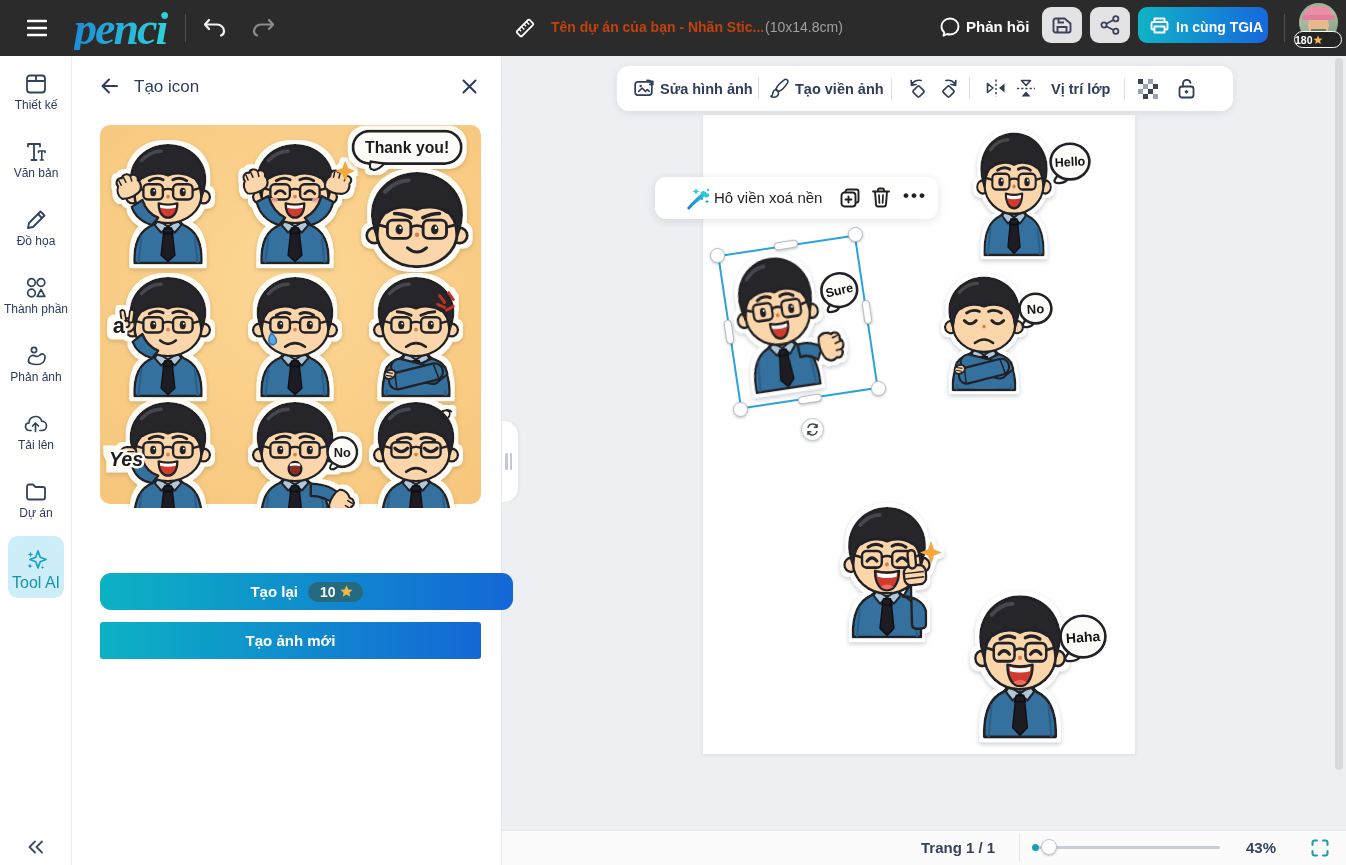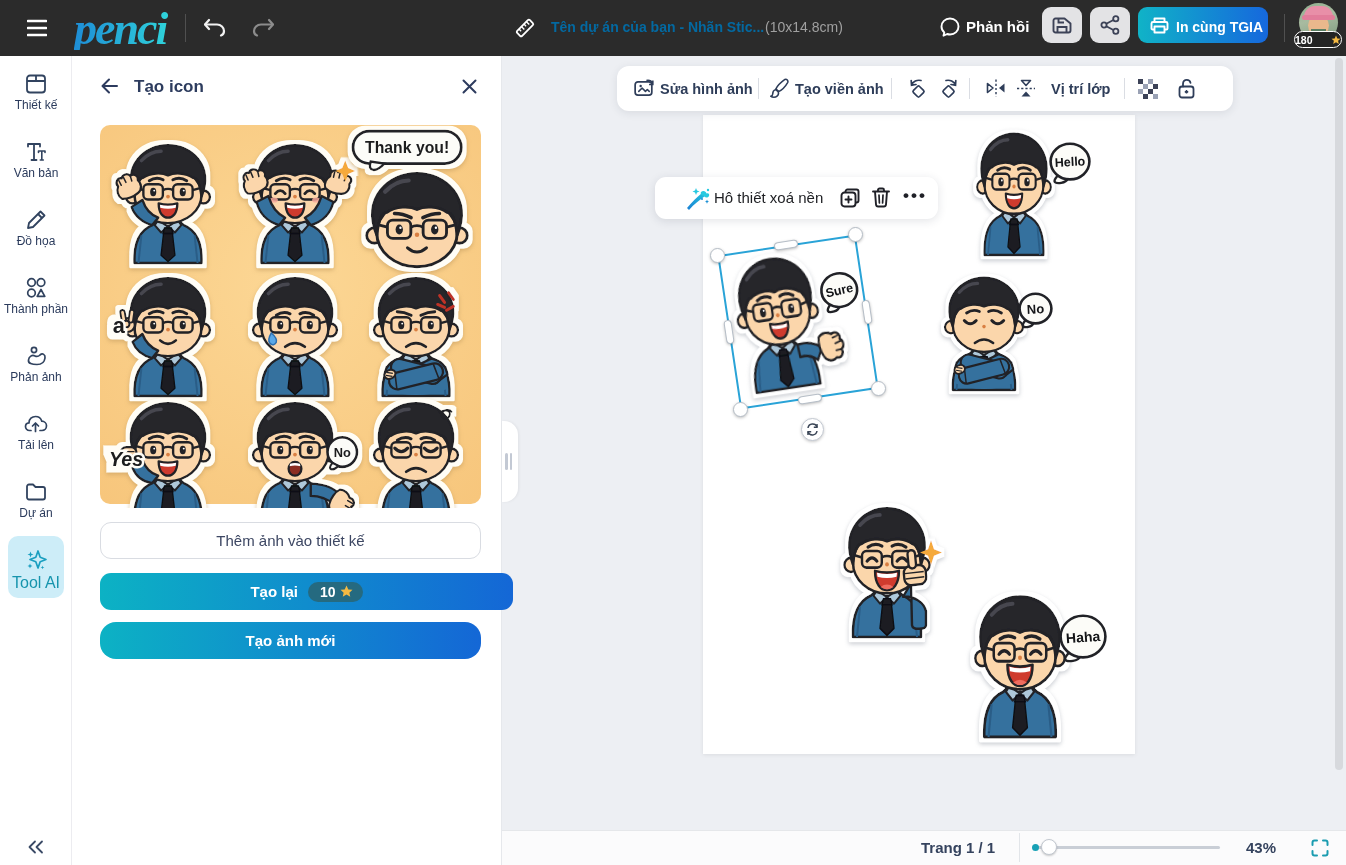--- a/index.html
+++ b/index.html
@@ -30,21 +30,21 @@
 <svg class="abs" style="left:252px;top:17px;width:22px;height:20px;" viewBox="0 0 22 20" fill="none">
       <path d="M17,3 L21,7.5 L17,12" stroke="#8c8c8c" stroke-width="2.2" stroke-linecap="round" stroke-linejoin="round" fill="none"></path>
       <path d="M20.5,7.5 H9 C5,7.5 2,10.5 2,14 C2,16.5 3.5,18 5,18.5" stroke="#8c8c8c" stroke-width="2.2" stroke-linecap="round" fill="none"></path>
     </svg>
 <svg class="abs" style="left:514px;top:17px;width:22px;height:22px;" viewBox="0 0 22 22" fill="none">
       <g transform="rotate(-45 11 11)">
         <rect x="2" y="7.5" width="18" height="7" rx="1.5" stroke="#fff" stroke-width="1.8"></rect>
         <path d="M6,7.5 V10.5 M9.5,7.5 V11.5 M13,7.5 V10.5 M16.5,7.5 V11.5" stroke="#fff" stroke-width="1.4"></path>
       </g>
     </svg>
-<div class="abs" style="left:551px;top:19px;font-size:14px;font-weight:600;color:#0369a1">Tên dự án của bạn - Nhãn Stic...</div>
+<div class="abs" style="left:551px;top:19px;font-size:14px;font-weight:600;color:#c2410c">Tên dự án của bạn - Nhãn Stic...</div>
 <div class="abs" style="left:765px;top:19px;font-size:14px;color:#a0a0a0">(10x14.8cm)</div>
 <svg class="abs" style="left:940px;top:17px;width:20px;height:20px;" viewBox="0 0 20 20" fill="none">
       <path d="M10,1.5 C5,1.5 1.5,5 1.5,9.5 C1.5,12 2.6,14 4.3,15.4 L3.5,18.7 L7.2,17 C8.1,17.3 9,17.5 10,17.5 C15,17.5 18.5,14 18.5,9.5 C18.5,5 15,1.5 10,1.5 Z" stroke="#fff" stroke-width="1.9" fill="none" stroke-linejoin="round"></path>
     </svg>
 <div class="abs" style="left:966px;top:18px;font-size:15px;font-weight:600;color:#fff">Phản hồi</div>
 <div class="abs" style="left:1042px;top:7px;width:40px;height:36px;background:#e3e3e5;border-radius:9px"></div>
 <svg class="abs" style="left:1052px;top:17px;width:20px;height:17px;" viewBox="0 0 20 17" fill="none">
       <path d="M1.5,3.5 C1.5,2.4 2.4,1.5 3.5,1.5 H12.5 L18.5,6.5 V13.5 C18.5,14.6 17.6,15.5 16.5,15.5 H3.5 C2.4,15.5 1.5,14.6 1.5,13.5 Z" stroke="#3c4257" stroke-width="1.9" fill="none" stroke-linejoin="round"></path>
       <path d="M5.5,15 V10 H14.5 V15 M6.5,1.8 V5.5 H12" stroke="#3c4257" stroke-width="1.9" fill="none"></path>
     </svg>
@@ -60,21 +60,21 @@
       <path d="M4.5,5 V1.5 H14.5 V5 M4.5,12.5 H2.5 C1.9,12.5 1.5,12 1.5,11.5 V6.5 C1.5,5.7 2.2,5 3,5 H16 C16.8,5 17.5,5.7 17.5,6.5 V11.5 C17.5,12 17.1,12.5 16.5,12.5 H14.5 M4.5,9.5 H14.5 V15.5 H4.5 Z" stroke="#fff" stroke-width="1.9" fill="none" stroke-linejoin="round"></path>
     </svg>
 <div class="abs" style="left:1176px;top:19px;font-size:14px;font-weight:700;color:#fff">In cùng TGIA</div>
 <div class="abs" style="left:1284px;top:14px;width:1px;height:28px;background:#505050"></div>
 <div class="abs" style="left:1299px;top:3px;width:39px;height:39px;border-radius:50%;overflow:hidden;background:linear-gradient(160deg,#8fae8f 0%,#a8bba0 40%,#7d997e 100%)">
 <div class="abs" style="left:9px;top:12px;width:21px;height:21px;border-radius:50%;background:#e9b88c"></div>
 <div class="abs" style="left:5px;top:3px;width:29px;height:14px;border-radius:14px 14px 4px 4px;background:#e88fa8"></div>
 <div class="abs" style="left:3px;top:12px;width:33px;height:5px;border-radius:3px;background:#e27d9b"></div>
 <div class="abs" style="left:12px;top:26px;width:15px;height:13px;background:#5a7f63"></div>
 </div>
-<div class="abs" style="left:1294px;top:31px;width:48px;height:17px;border-radius:9px;background:#242424;border:1.5px solid #ffffff;display:flex;align-items:center;justify-content:space-between;gap:0">
+<div class="abs" style="left:1294px;top:31px;width:48px;height:17px;border-radius:9px;background:#242424;border:1.5px solid #ffffff;display:flex;align-items:center;justify-content:flex-start;gap:0">
       <span style="font-size:10.5px;font-weight:700;color:#fff">180</span>
       <svg width="10" height="10" viewBox="0 0 10 10">
         <path d="M5,0.5 L6.3,3.4 L9.5,3.7 L7.1,5.8 L7.8,9 L5,7.3 L2.2,9 L2.9,5.8 L0.5,3.7 L3.7,3.4 Z" fill="#f4b942"></path>
       </svg>
     </div>
 <div class="abs" style="left:0;top:56px;width:72px;height:809px;background:#fff;border-right:1px solid #ececf0"></div>
 <svg class="abs" style="left:24px;top:72px;width:24px;height:24px;" viewBox="0 0 24 24" fill="none">
       <rect x="3" y="3.5" width="18" height="17" rx="3" stroke="#31435f" stroke-width="1.8"></rect>
       <path d="M3,9 H21 M12,3.5 V9" stroke="#31435f" stroke-width="1.8"></path>
     </svg>
@@ -118,21 +118,21 @@
       <path d="M18.5,17.5 L19,18.9 L20.4,19.4 L19,19.9 L18.5,21.3 L18,19.9 L16.6,19.4 L18,18.9 Z" fill="#1b9fc0"></path>
     </svg>
 <div class="lbl" style="left:0;top:574px;color:#1694ad;font-size:16px">Tool AI</div>
 <svg class="abs" style="left:28px;top:840px;width:16px;height:14px;" viewBox="0 0 16 14" fill="none">
       <path d="M7,1.5 L1.5,7 L7,12.5 M14,1.5 L8.5,7 L14,12.5" stroke="#3a4a66" stroke-width="1.8" fill="none" stroke-linecap="round" stroke-linejoin="round"></path>
     </svg>
 <div class="abs" style="left:72px;top:56px;width:430px;height:809px;background:#fff;border-right:1px solid #e6e8ec"></div>
 <svg class="abs" style="left:101px;top:78px;width:17px;height:16px;" viewBox="0 0 17 16" fill="none">
       <path d="M8,1.5 L1.5,8 L8,14.5 M2,8 H16" stroke="#2d3b5e" stroke-width="2" fill="none" stroke-linecap="round" stroke-linejoin="round"></path>
     </svg>
-<div class="abs" style="left:134px;top:77px;font-size:17px;font-weight:700;color:#2d3c5e">Tạo icon</div>
+<div class="abs" style="left:134px;top:77px;font-size:17px;font-weight:400;color:#2d3c5e">Tạo icon</div>
 <svg class="abs" style="left:462px;top:79px;width:15px;height:15px;" viewBox="0 0 15 15" fill="none">
       <path d="M1.5,1.5 L13.5,13.5 M13.5,1.5 L1.5,13.5" stroke="#2d3b5e" stroke-width="2" stroke-linecap="round"></path>
     </svg>
 <svg class="abs" style="left:100px;top:125px;width:381px;height:383px" viewBox="0 0 381 383">
       <defs>
         <radialGradient id="sheetbg" cx="0.5" cy="0.42" r="0.75">
           <stop offset="0" stop-color="#fcd795"></stop>
           <stop offset="1" stop-color="#f7c67c"></stop>
         </radialGradient>
         <filter id="sout" x="-20%" y="-20%" width="140%" height="140%">
@@ -468,31 +468,30 @@
             <path d="M85,58 L92.5,56"></path>
           </g>
           <path d="M38.5,58 Q45,65 51.5,58" stroke="#212227" stroke-width="3.2" fill="none" stroke-linecap="round"></path>
           <path d="M68.5,58 Q75,65 81.5,58" stroke="#212227" stroke-width="3.2" fill="none" stroke-linecap="round"></path>
           <circle cx="60" cy="64.5" r="1.9" fill="#d97f42"></circle>
           <path d="M50,82 Q60,74.5 70,82" stroke="#212227" stroke-width="2.7" fill="none" stroke-linecap="round"></path>
           <path d="M84,22 C90,18 96,20 94,25 C92,30 84,28 86,23 C88,19 94,18 96,21" stroke="#212227" stroke-width="2" fill="none" stroke-linecap="round"></path>
         </g>
       </g>
     </svg>
-<div class="abs" style="left:100px;top:522px;width:381px;height:37px;background:#fff;border:1px solid #d9dce2;border-radius:11px;display:flex;align-items:center;justify-content:center;font-size:15px;color:#3d4763">Thêm ảnh vào thiết kế</div>
 <div class="abs" style="left:100px;top:573px;width:413px;height:37px;border-radius:11px;background:linear-gradient(90deg,#0cb2c4,#1467d6);display:flex;align-items:center;justify-content:center;gap:10px">
 <span style="font-size:15px;font-weight:600;color:#fff">Tạo lại</span>
 <span style="display:flex;align-items:center;gap:4px;background:#256a80;border-radius:11px;padding:2px 10px 2px 12px">
         <span style="font-size:14px;font-weight:700;color:#fff">10</span>
         <svg width="13" height="13" viewBox="0 0 10 10">
           <path d="M5,0.4 L6.4,3.4 L9.6,3.7 L7.2,5.9 L7.9,9.1 L5,7.4 L2.1,9.1 L2.8,5.9 L0.4,3.7 L3.6,3.4 Z" fill="#f4b942"></path>
         </svg>
       </span>
 </div>
-<div class="abs" style="left:100px;top:622px;width:381px;height:37px;border-radius:16px;background:linear-gradient(90deg,#0cb2c4,#1467d6);display:flex;align-items:center;justify-content:center;font-size:15px;font-weight:600;color:#fff">Tạo ảnh mới</div>
+<div class="abs" style="left:100px;top:622px;width:381px;height:37px;border-radius:3px;background:linear-gradient(90deg,#0cb2c4,#1467d6);display:flex;align-items:center;justify-content:center;font-size:15px;font-weight:600;color:#fff">Tạo ảnh mới</div>
 <div class="abs" style="left:502px;top:421px;width:16px;height:81px;background:#fff;border-radius:0 14px 14px 0;box-shadow:1px 0 3px rgba(0,0,0,0.06)"></div>
 <div class="abs" style="left:505px;top:453px;width:2.5px;height:17px;background:#c3c9d4;border-radius:2px"></div>
 <div class="abs" style="left:509.5px;top:453px;width:2.5px;height:17px;background:#c3c9d4;border-radius:2px"></div>
 <div class="abs" style="left:703px;top:115px;width:432px;height:639px;background:#fff;box-shadow:0 1px 4px rgba(0,0,0,0.08)"></div>
 <svg class="abs" style="left:962px;top:121px;width:104px;height:134px;overflow:visible;filter:drop-shadow(0 2.5px 2px rgba(120,128,142,0.38))" viewBox="0 0 120 132" preserveAspectRatio="none">
       <defs>
         <filter id="st1" x="-15%" y="-15%" width="130%" height="130%">
           <feMorphology in="SourceAlpha" operator="dilate" radius="3.4" result="dl"></feMorphology>
           <feFlood flood-color="#ffffff"></feFlood>
           <feComposite in2="dl" operator="in" result="ol"></feComposite>
@@ -807,21 +806,21 @@
           <stop offset="1" stop-color="#22c3dd"></stop>
         </linearGradient>
       </defs>
       <path d="M3,23 C8,17 13,12 18,8 L21,11 C16,15 10,19 5,25 Z" fill="url(#wand)"></path>
       <path d="M17,7 C19,5 22,6 22.5,8.5 C24,7.5 26,9 25,11 C23.5,13.5 20,12.5 20,10.5 C18,11 16,9 17,7 Z" fill="#28c9e0"></path>
       <path d="M12,3 L13,5.5 L15.5,6.5 L13,7.5 L12,10 L11,7.5 L8.5,6.5 L11,5.5 Z" fill="#28c9e0"></path>
       <path d="M23,14.5 L23.6,16 L25,16.6 L23.6,17.2 L23,18.7 L22.4,17.2 L21,16.6 L22.4,16 Z" fill="#1a8fd4"></path>
       <circle cx="24" cy="5" r="1.2" fill="#28c9e0"></circle>
       <circle cx="18" cy="14" r="1" fill="#1a8fd4"></circle>
     </svg>
-<div class="abs" style="left:714px;top:189px;font-size:15px;font-weight:400;color:#1d1e22">Hô thiết xoá nền</div>
+<div class="abs" style="left:714px;top:189px;font-size:15px;font-weight:400;color:#1d1e22">Hô viền xoá nền</div>
 <svg class="abs" style="left:840px;top:188px;width:20px;height:20px;" viewBox="0 0 20 20" fill="none">
       <rect x="1.5" y="4.5" width="14" height="14" rx="3" stroke="#1f2027" stroke-width="1.9"></rect>
       <path d="M5.5,4.5 V3.5 C5.5,2.4 6.4,1.5 7.5,1.5 H16.5 C17.6,1.5 18.5,2.4 18.5,3.5 V12.5 C18.5,13.6 17.6,14.5 16.5,14.5 H15.5" stroke="#1f2027" stroke-width="1.9" fill="none"></path>
       <path d="M8.5,8.5 V14.5 M5.5,11.5 H11.5" stroke="#1f2027" stroke-width="1.9" stroke-linecap="round"></path>
     </svg>
 <svg class="abs" style="left:871px;top:187px;width:20px;height:21px;" viewBox="0 0 20 21" fill="none">
       <path d="M2,4.5 H18 M7,4.5 V3 C7,2.2 7.7,1.5 8.5,1.5 H11.5 C12.3,1.5 13,2.2 13,3 V4.5 M4,4.5 L5,17.5 C5.1,18.6 6,19.5 7.1,19.5 H12.9 C14,19.5 14.9,18.6 15,17.5 L16,4.5" stroke="#1f2027" stroke-width="1.9" fill="none" stroke-linecap="round"></path>
       <path d="M8,8 L8.4,16 M12,8 L11.6,16" stroke="#1f2027" stroke-width="1.7" stroke-linecap="round"></path>
     </svg>
 <div class="abs" style="left:903px;top:186px;font-size:17px;font-weight:700;color:#1f2027;letter-spacing:2px">•••</div>

